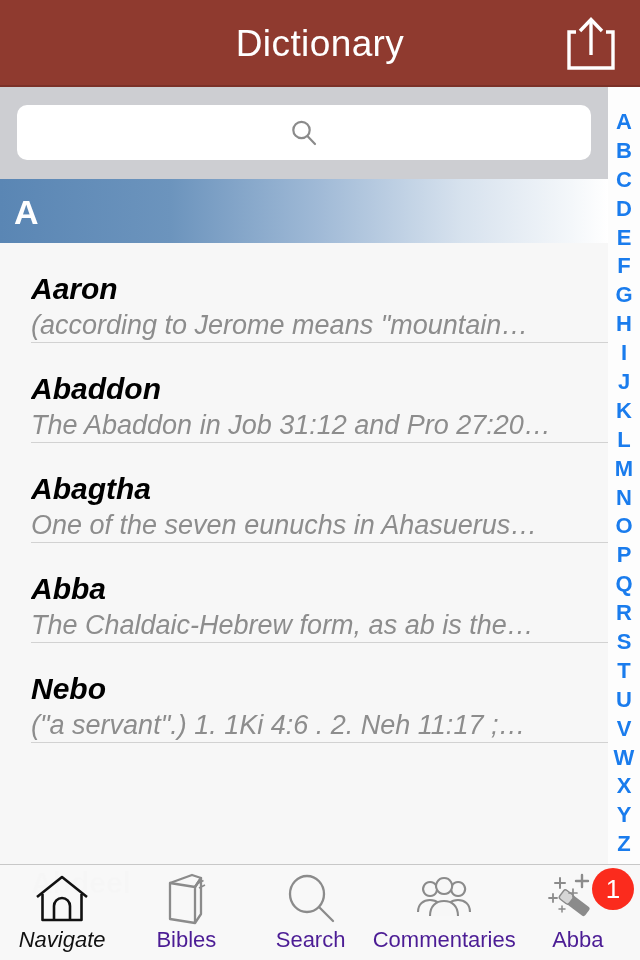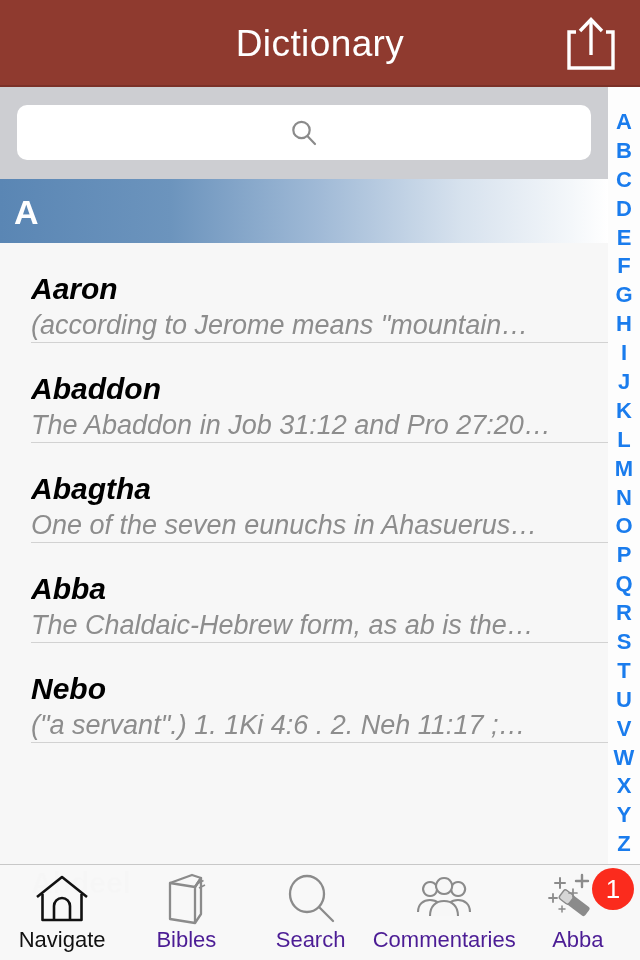--- a/index.html
+++ b/index.html
@@ -199,20 +199,21 @@
     justify-content: center;
   }
   .tab-label {
     font-size: 22px;
     line-height: 26px;
     color: #4c1d95;
     margin-top: 1px;
   }
   .tab.active .tab-label {
     color: #111111;
+    font-style: italic;
   }
   .badge {
     position: absolute;
     top: 3px;
     left: 50%;
     margin-left: 14px;
     min-width: 42px;
     height: 42px;
     border-radius: 21px;
     background: #fb2b1d;

